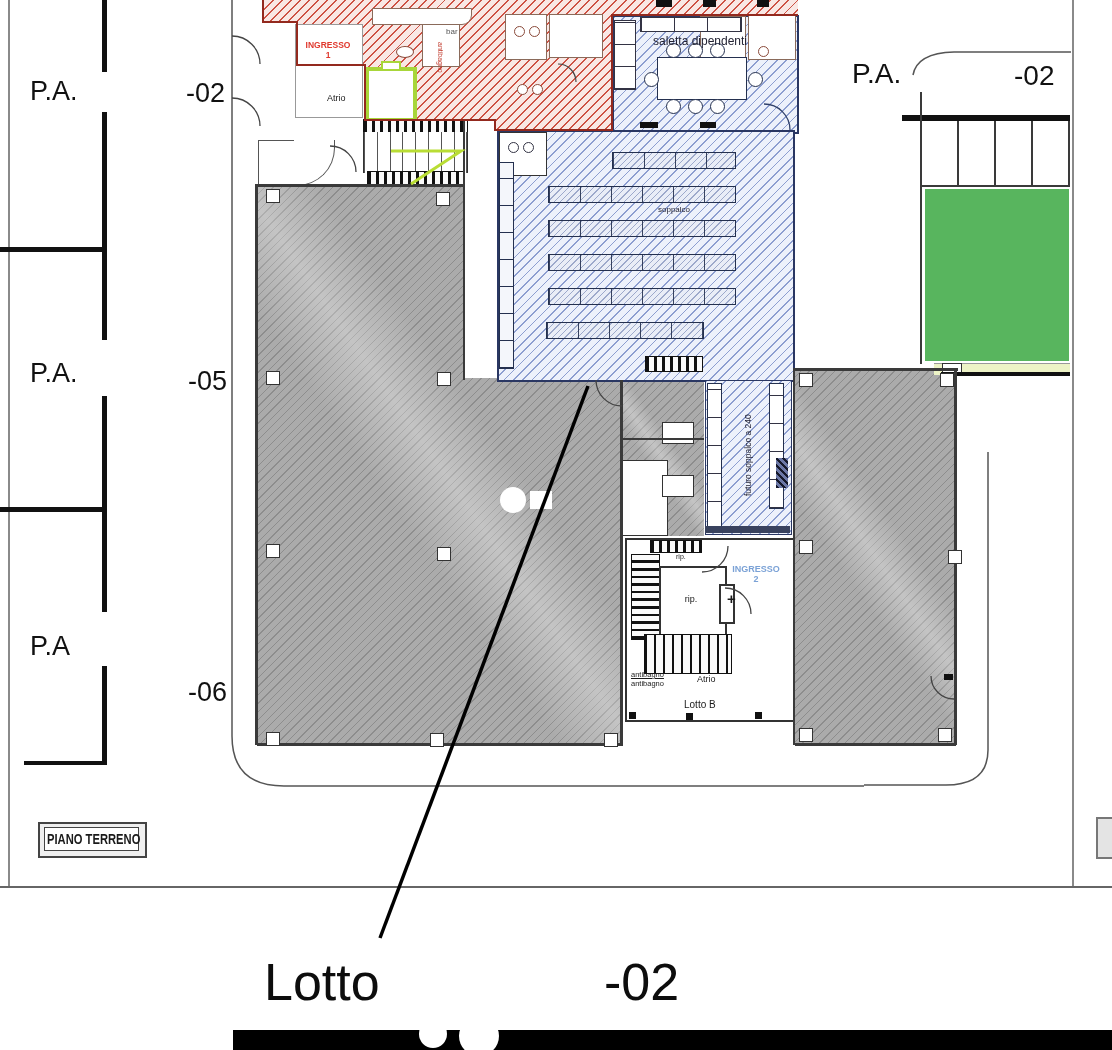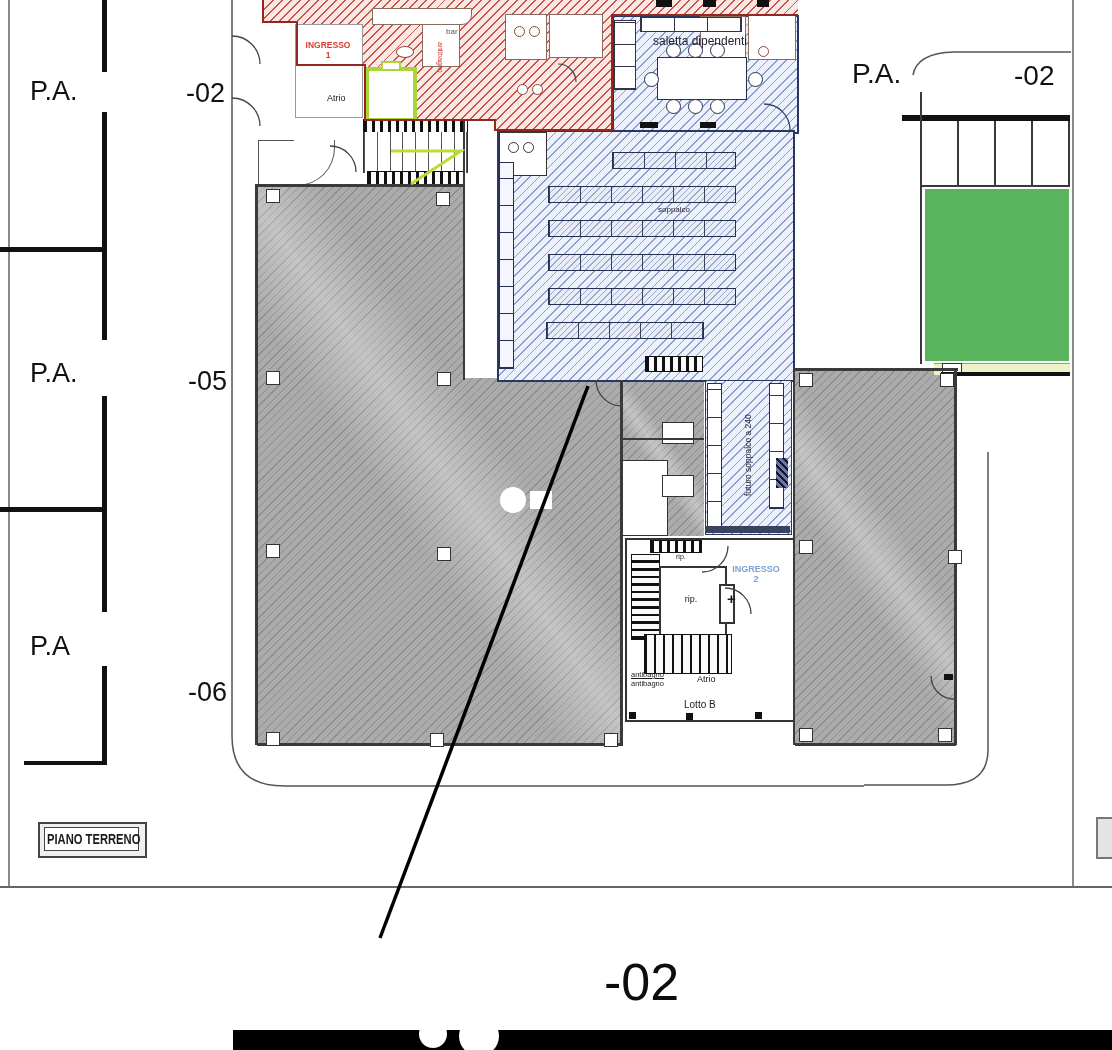--- a/index.html
+++ b/index.html
@@ -224,19 +224,20 @@
     <path d="M954,699 A23,23 0 0 1 931,676" fill="none" stroke="#444" stroke-width="1.3"></path>
     <path d="M391,151 L461,151 L411,184" fill="none" stroke="#b9dd34" stroke-width="3"></path>
     <line x1="588" y1="386" x2="380" y2="938" stroke="#000" stroke-width="3.5"></line>
   </svg>
 
   <div class="abs" style="left:38px;top:822px;width:105px;height:32px;border:2px solid #444;background:#efefef;z-index:6;"></div>
   <div class="abs" style="left:44px;top:827px;width:93px;height:22px;border:1.5px solid #444;background:#fff;z-index:6;"></div>
   <div class="txt" style="left:47px;top:831px;font-size:14px;font-weight:bold;transform:scaleX(.8);transform-origin:left;letter-spacing:0px;">PIANO TERRENO</div>
   <div class="abs" style="left:1096px;top:817px;width:16px;height:38px;border:2px solid #777;background:#e4e4e4;z-index:6;"></div>
 
+  <div class="txt big" style="left:264px;top:952px;">Lotto</div>
   <div class="txt big" style="left:604px;top:952px;">-02</div>
 
   <div class="abs" style="left:233px;top:1030px;width:879px;height:20px;background:#000;z-index:6;"></div>
   <div class="abs" style="left:419px;top:1020px;width:28px;height:28px;border-radius:50%;background:#fff;z-index:7;"></div>
   <div class="abs" style="left:459px;top:1016px;width:40px;height:40px;border-radius:50%;background:#fff;z-index:7;"></div>
 
 </div>
 
 </body></html>

